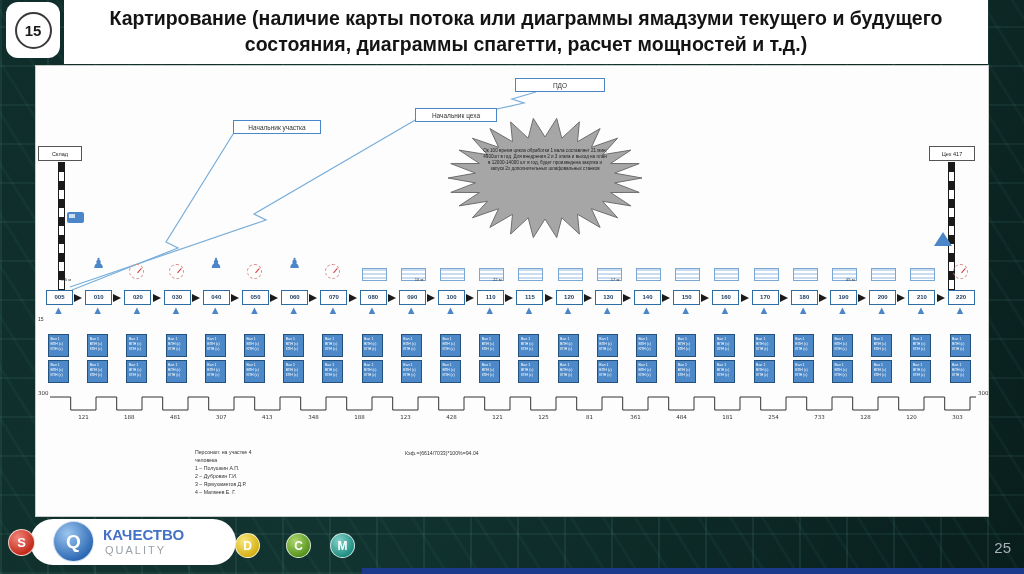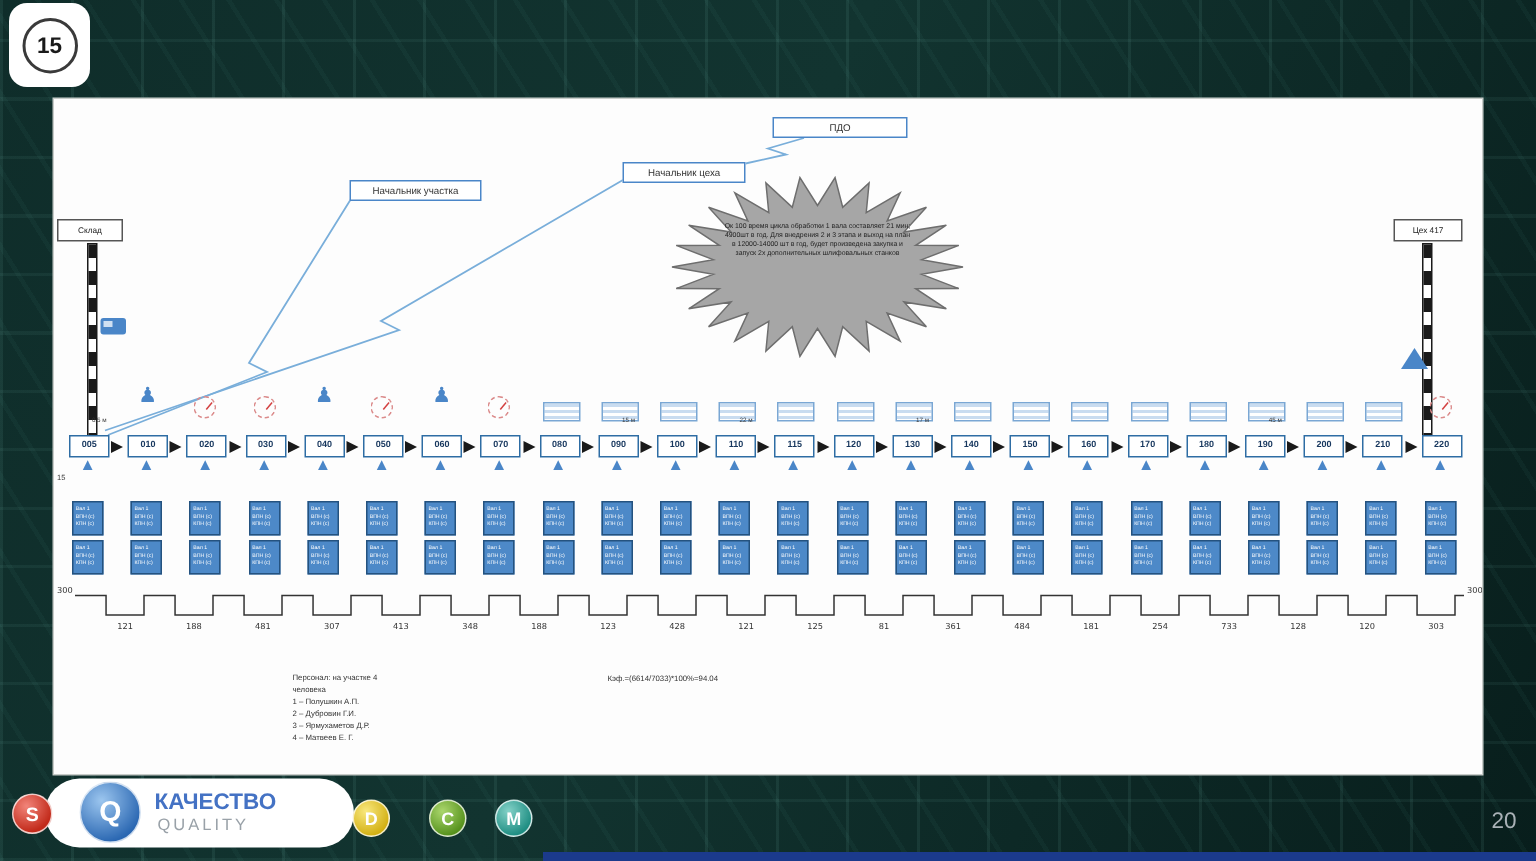--- a/index.html
+++ b/index.html
@@ -68,20 +68,23 @@
 
 <div class="stage">
   <div class="bg"></div>
 
   <div class="badge-wrap">
     <div class="badge-circle">
       <span>15</span>
     </div>
   </div>
 
+  <div class="titlebar">
+    <div class="title">Картирование (наличие карты потока или диаграммы ямадзуми текущего и будущего состояния, диаграммы спагетти, расчет мощностей и т.д.)</div>
+  </div>
 
   <div class="canvas">
     <svg id="connector-svg" width="952" height="450" viewBox="0 0 952 450">
       <polyline class="conn" points="500,26 476,33 488,37 461,43"></polyline>
       <polyline class="conn" points="381,53 218,148 230,154 34,221"></polyline>
       <polyline class="conn" points="199,65 130,176 142,182 36,224"></polyline>
     </svg>
 
     <svg id="starburst-svg" viewBox="0 0 200 124">
         <polygon points="197.0,62.0 169.5,66.9 194.2,76.4 165.5,76.5 185.9,89.9 157.6,85.3 172.6,101.8 146.4,92.7 155.1,111.4 132.5,98.3 134.4,118.1 116.8,101.8 111.7,121.6 100.0,103.0 88.3,121.6 83.2,101.8 65.6,118.1 67.5,98.3 44.9,111.4 53.6,92.7 27.4,101.8 42.4,85.3 14.1,89.9 34.5,76.5 5.8,76.4 30.5,66.9 3.0,62.0 30.5,57.1 5.8,47.6 34.5,47.5 14.1,34.1 42.4,38.7 27.4,22.2 53.6,31.3 44.9,12.6 67.5,25.7 65.6,5.9 83.2,22.2 88.3,2.4 100.0,21.0 111.7,2.4 116.8,22.2 134.4,5.9 132.5,25.7 155.1,12.6 146.4,31.3 172.6,22.2 157.6,38.7 185.9,34.1 165.5,47.5 194.2,47.6 169.5,57.1" fill="#a6a6a6" stroke="#6e6e6e" stroke-width="1"></polygon>
@@ -503,14 +506,14 @@
   <div class="circ circ-d">
     <span>D</span>
   </div>
   <div class="circ circ-c">
     <span>C</span>
   </div>
   <div class="circ circ-m">
     <span>M</span>
   </div>
   <div class="bluestrip"></div>
-  <div class="pagenum">20</div>
+  <div class="pagenum">25</div>
 </div>
 
 </body></html>

